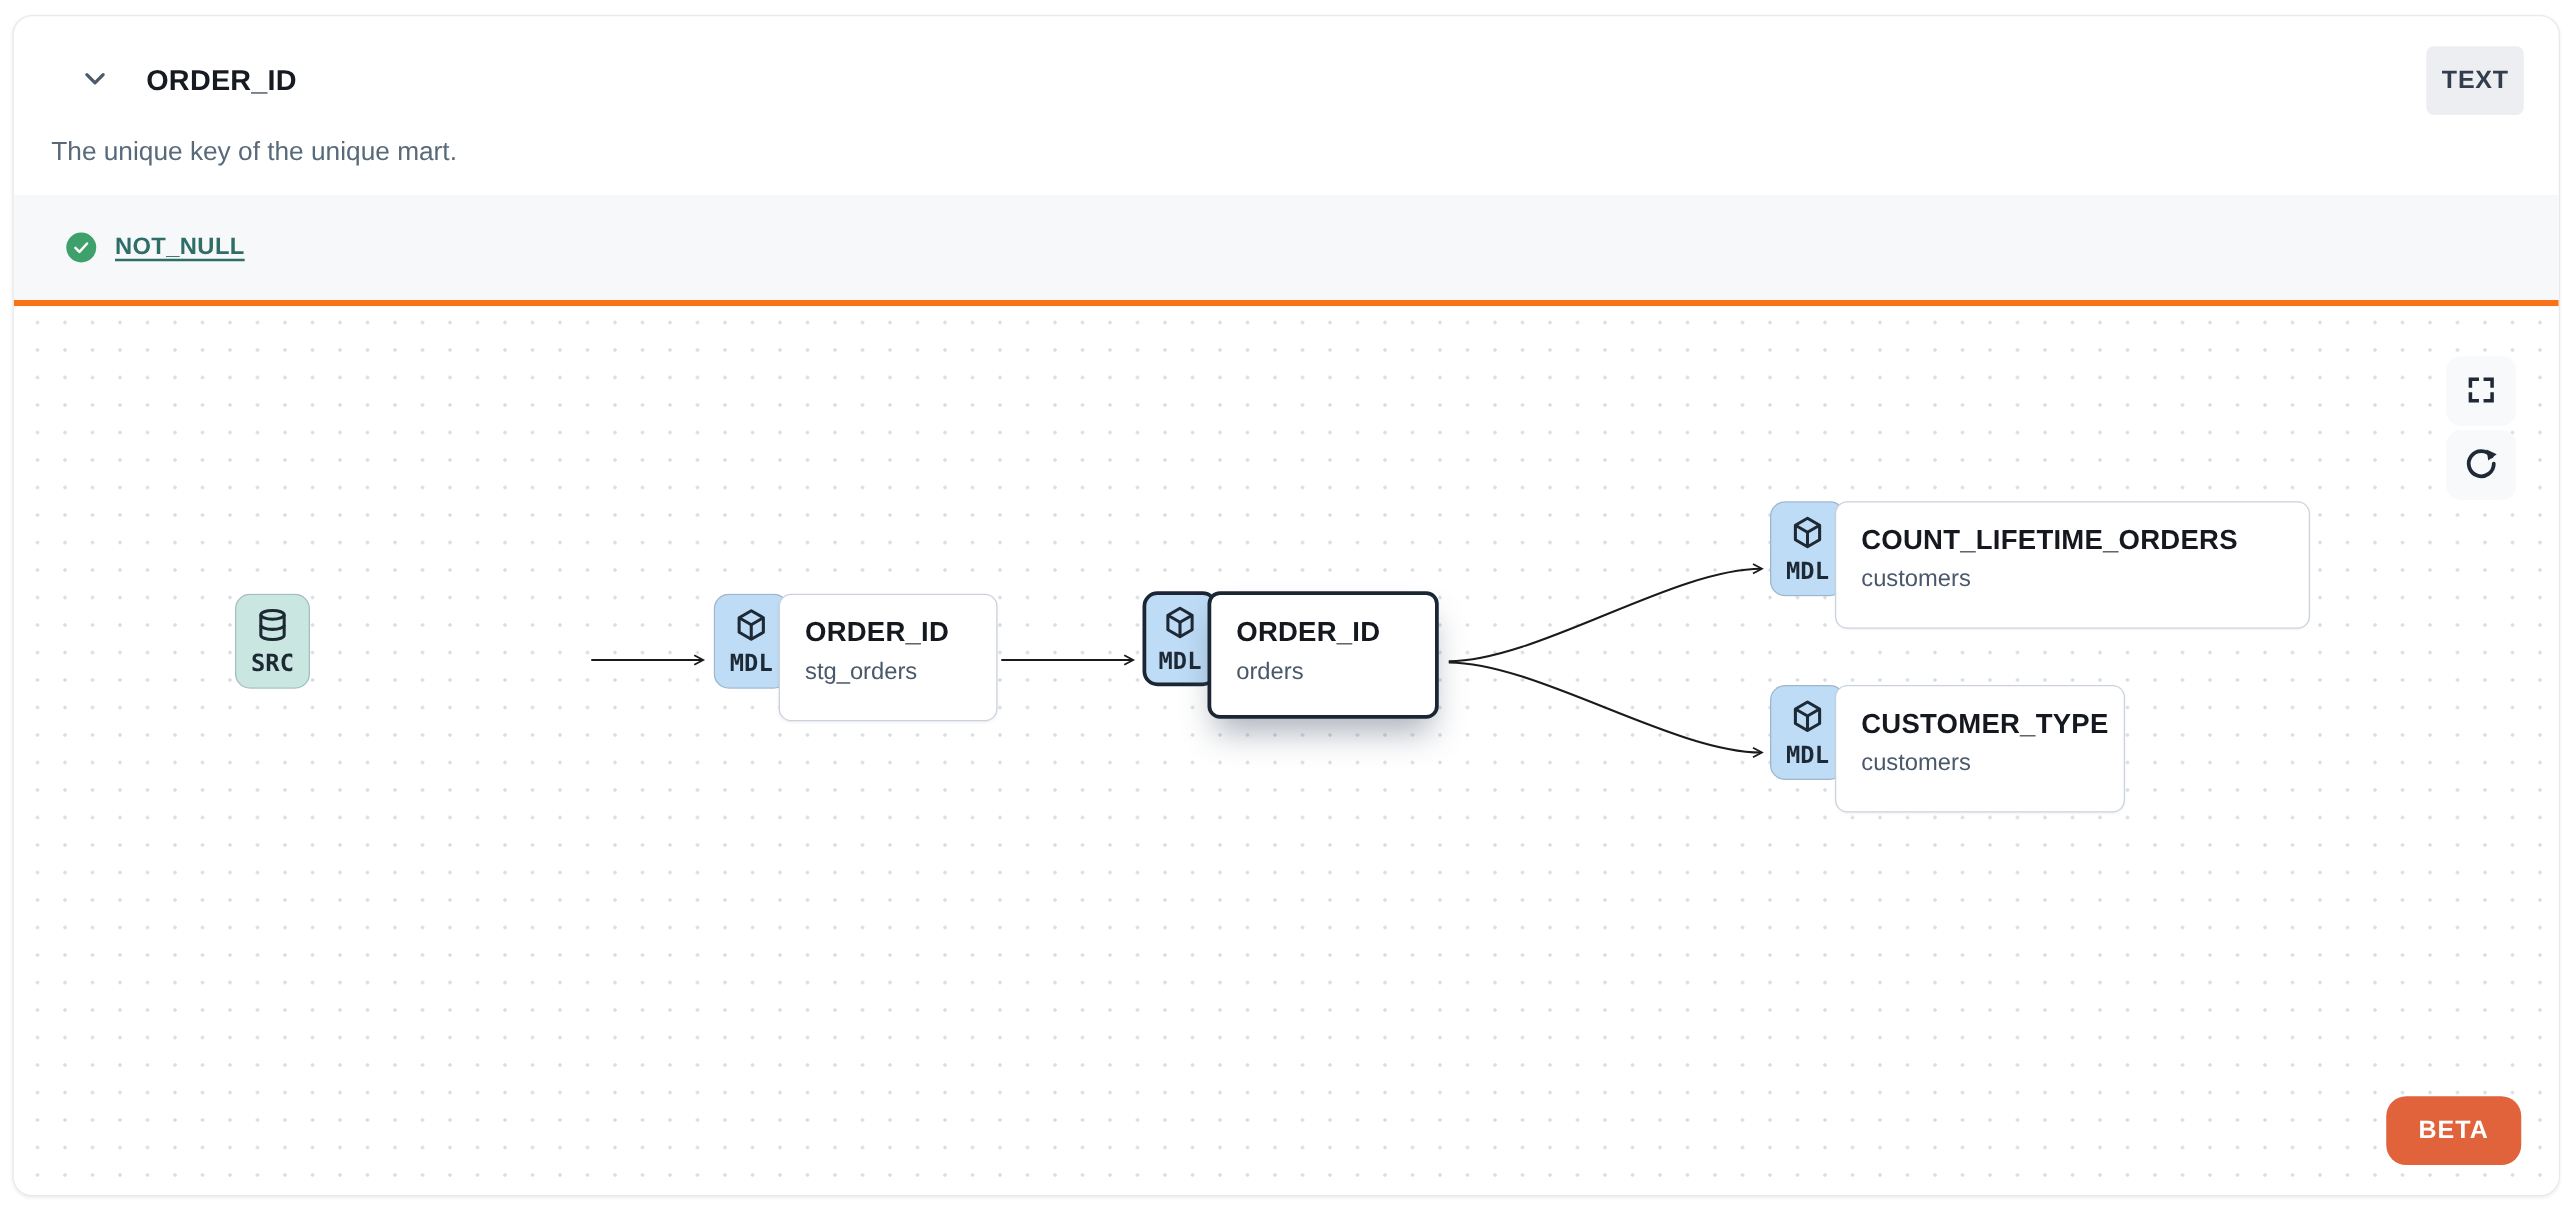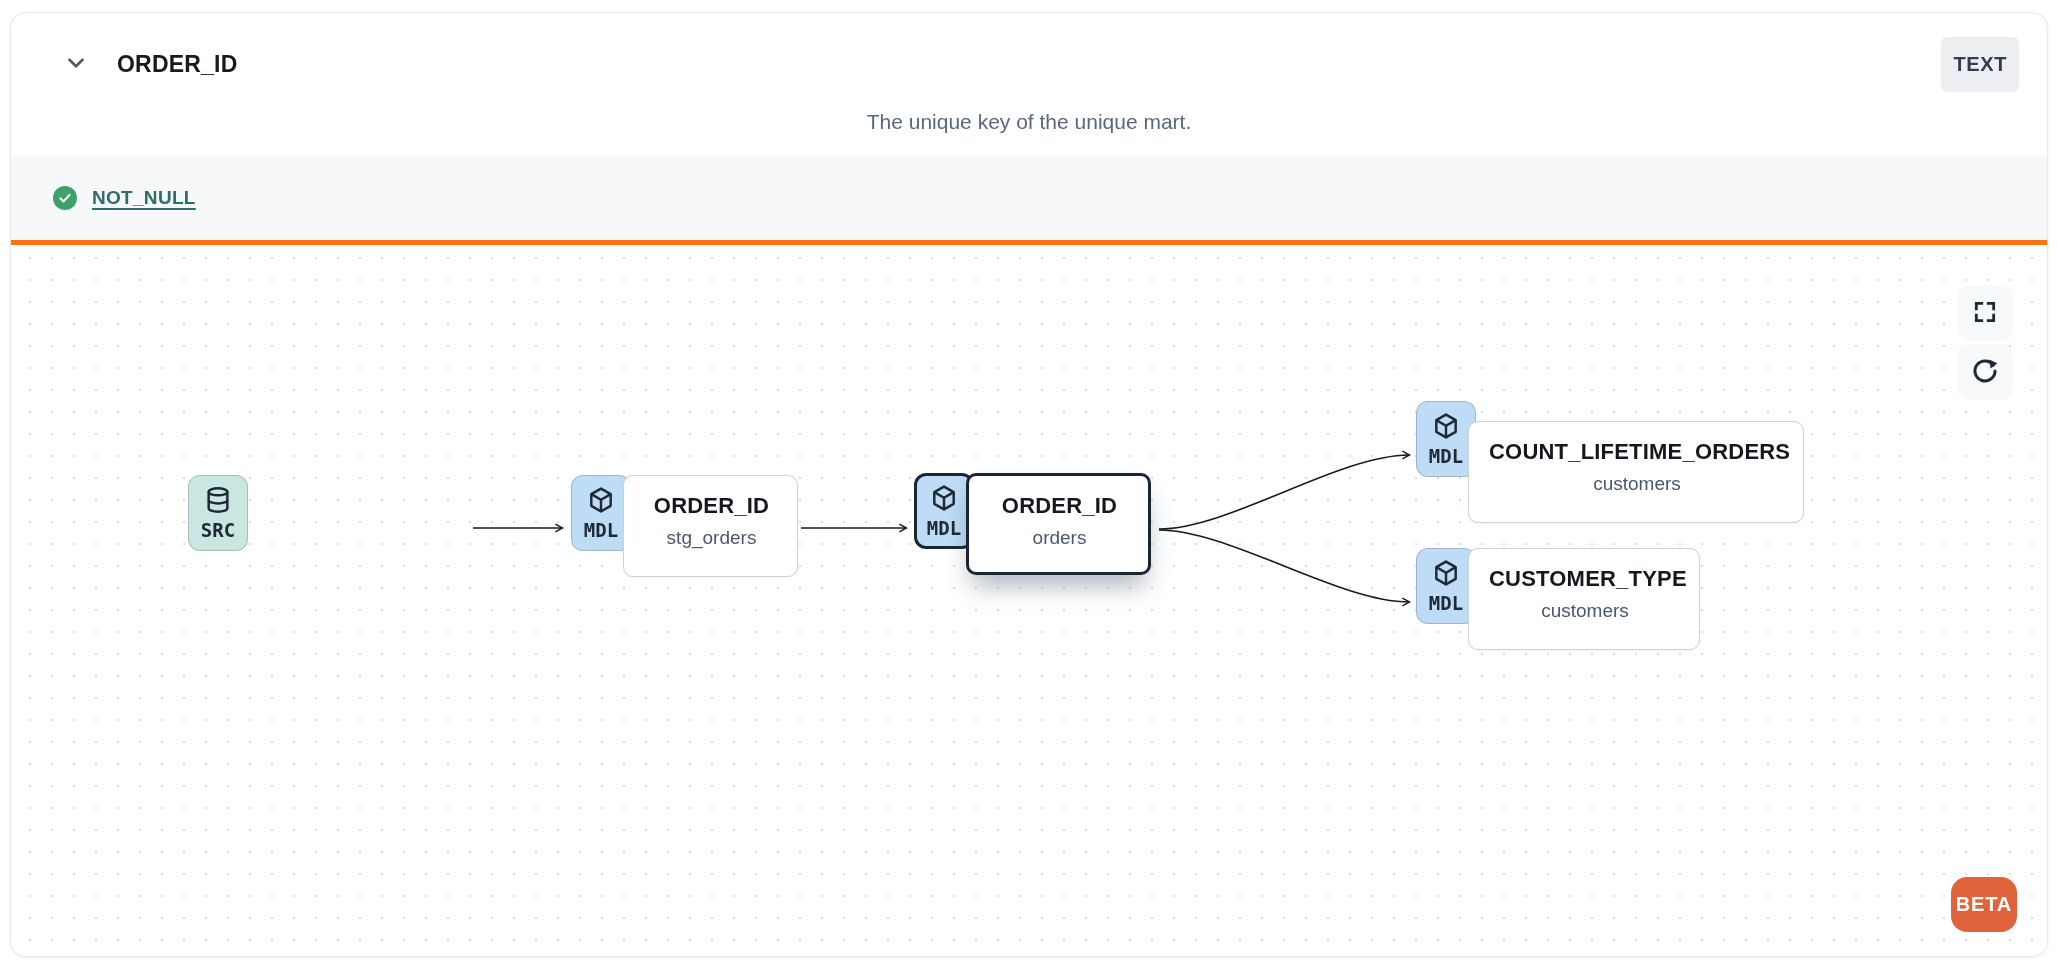--- a/index.html
+++ b/index.html
@@ -3,21 +3,21 @@
 <meta charset="utf-8">
 <style>
   * { box-sizing: border-box; margin: 0; padding: 0; }
   html, body { width: 2058px; height: 964px; background: #ffffff; overflow: hidden;
     font-family: "Liberation Sans", "DejaVu Sans", sans-serif; }
 
   .panel {
     position: absolute; left: 10px; top: 12px; width: 2038px; height: 945px;
     background: #ffffff; border: 1px solid #e7e9ec; border-radius: 16px;
     box-shadow: 0 1px 3px rgba(16,24,40,0.08); overflow: hidden;
-    display: flex; flex-direction: column; text-align: center;
+    display: flex; flex-direction: column;
   }
 
   
   .hdr { padding: 24px 28px 0 50px; display: flex; align-items: center; }
   .chev-btn { background: none; border: none; cursor: pointer; width: 30px; height: 30px;
     display: flex; align-items: center; justify-content: center; margin-right: 26px; }
   .col-title { font-size: 23px; font-weight: 700; color: #161b22; letter-spacing: 0.2px; }
   .type-badge { margin-left: auto; background: #eceef2; color: #333d4d;
     font-size: 20px; font-weight: 700; letter-spacing: 0.6px;
     padding: 16px 12px; border-radius: 6px; }
@@ -57,21 +57,21 @@
 
   
   .ctrls { position: absolute; top: 40px; right: 34px; display: flex;
     flex-direction: column; gap: 3px; }
   .ctrl-btn { width: 56px; height: 56px; border: none; border-radius: 12px;
     background: #f7f9fa; display: flex; align-items: center; justify-content: center;
     cursor: pointer; }
 
   .beta-badge { position: absolute; right: 30px; bottom: 24px; background: #e0633c;
     color: #ffffff; font-size: 20px; font-weight: 700; letter-spacing: 0.8px;
-    padding: 16px 5px; border-radius: 16px; }
+    padding: 16px 26px; border-radius: 16px; }
 </style>
 </head>
 <body>
 
 <div class="panel">
 
   <div class="hdr">
     <button class="chev-btn">
       <span>
         <svg width="26" height="26" viewBox="0 0 24 24" fill="none" stroke="#4b5a6b" stroke-width="2.4" stroke-linecap="round" stroke-linejoin="round">
@@ -150,21 +150,21 @@
         </div>
         <div class="node" style="left: 1405px; top: 156px;">
           <div class="kbadge" style="background: rgb(190, 220, 246);">
             <span><svg width="28" height="28" viewBox="0 0 24 24" fill="none" stroke="#1e2936" stroke-width="2.1" stroke-linejoin="round">
                 <path d="M12 2.2 20.3 7v10L12 21.8 3.7 17V7z"></path>
                 <path d="M3.7 7 12 11.8 20.3 7"></path>
                 <path d="M12 11.8V21.8"></path>
               </svg></span>
             <span class="klabel">MDL</span>
           </div>
-          <div class="ncard" style="width: 336px; margin-top: 20px;">
+          <div class="ncard" style="width: 380px;">
             <div class="ntitle">COUNT_LIFETIME_ORDERS</div>
             <div class="nsub">customers</div>
           </div>
         </div>
         <div class="node" style="left: 1405px; top: 303px;">
           <div class="kbadge" style="background: rgb(190, 220, 246);">
             <span><svg width="28" height="28" viewBox="0 0 24 24" fill="none" stroke="#1e2936" stroke-width="2.1" stroke-linejoin="round">
                 <path d="M12 2.2 20.3 7v10L12 21.8 3.7 17V7z"></path>
                 <path d="M3.7 7 12 11.8 20.3 7"></path>
                 <path d="M12 11.8V21.8"></path>

